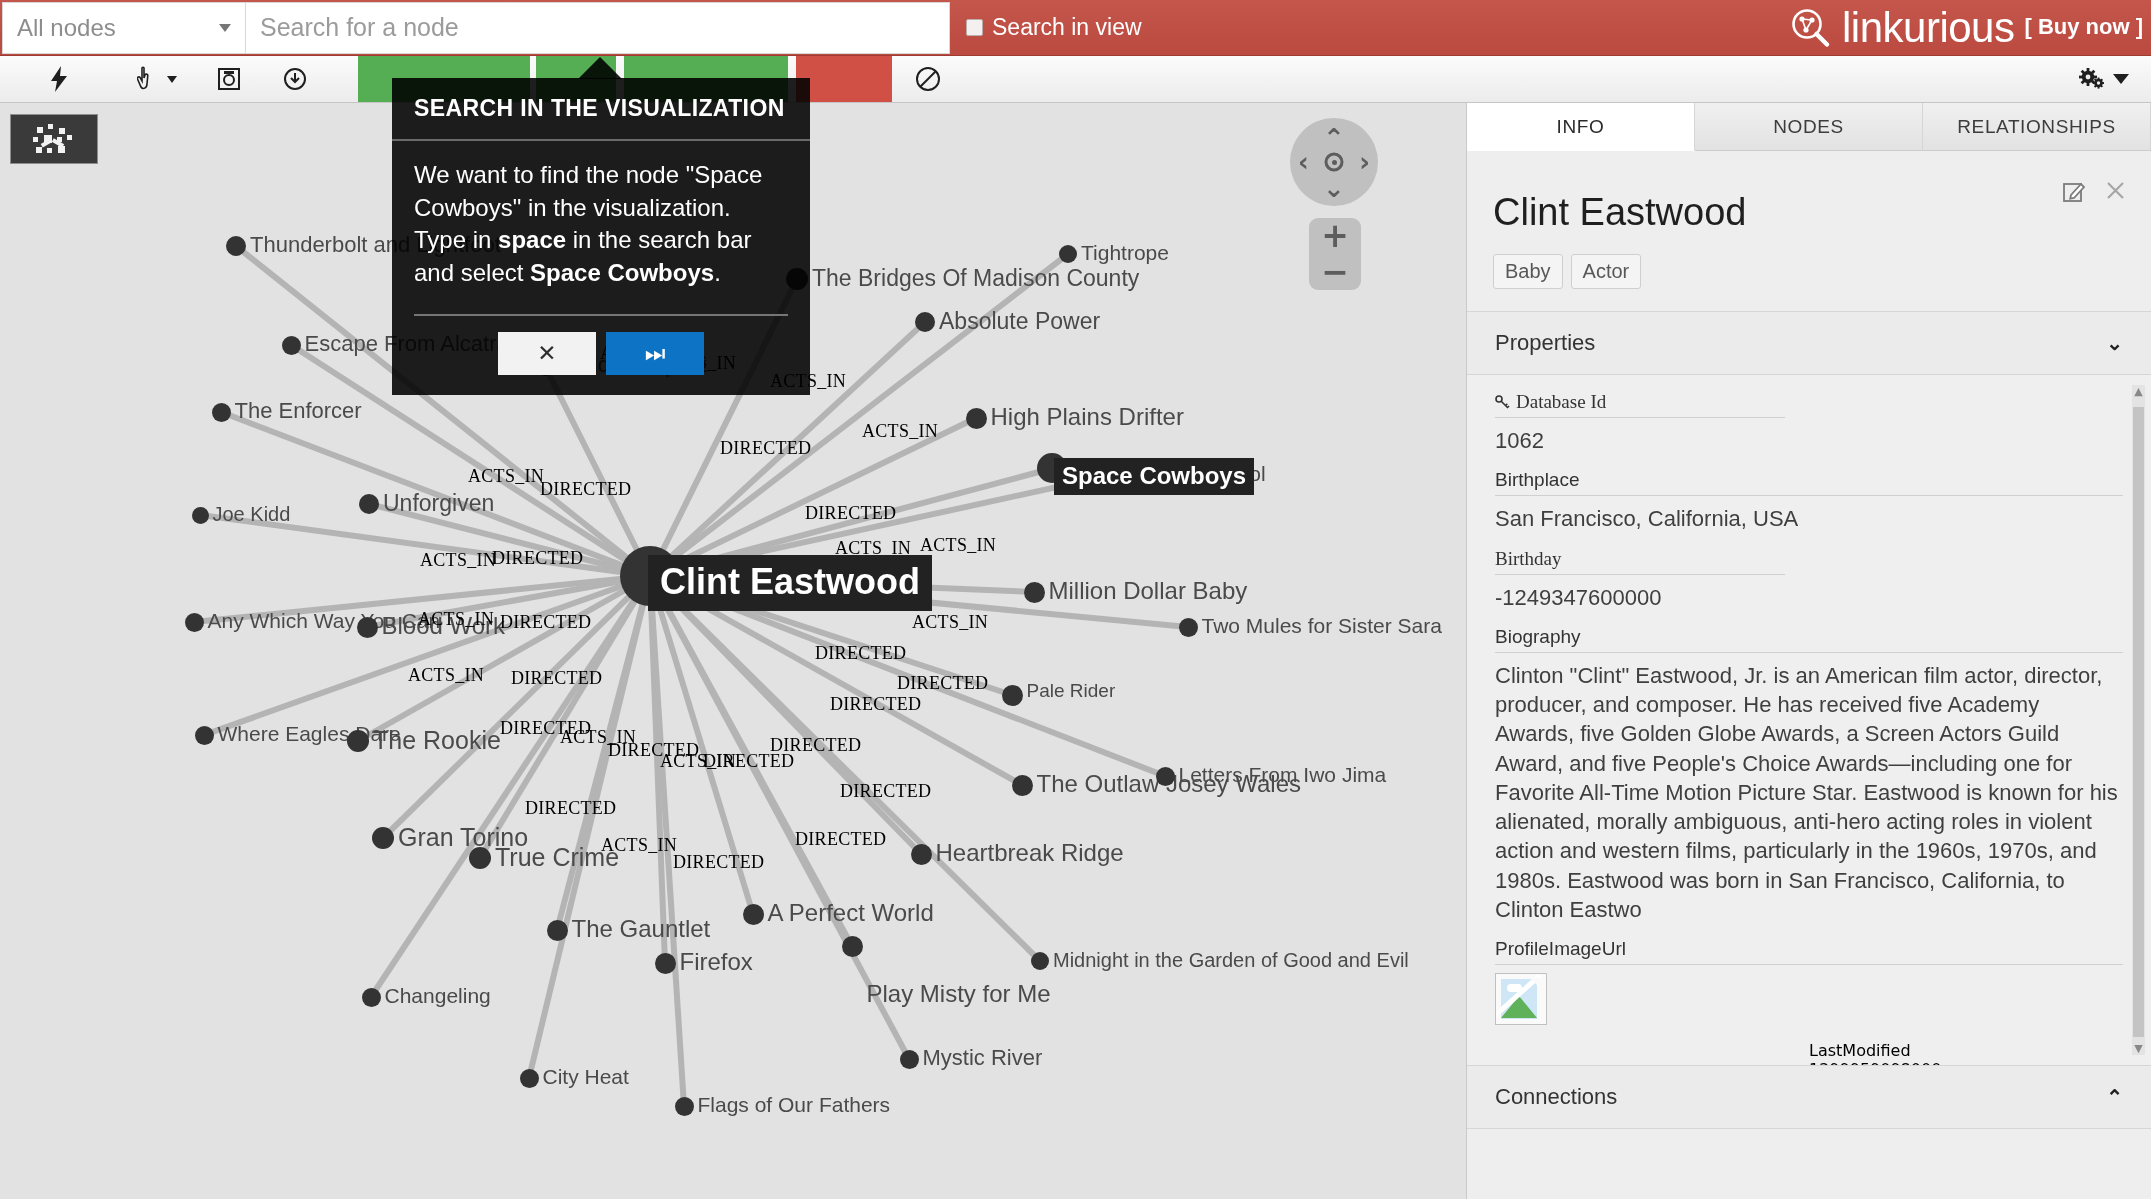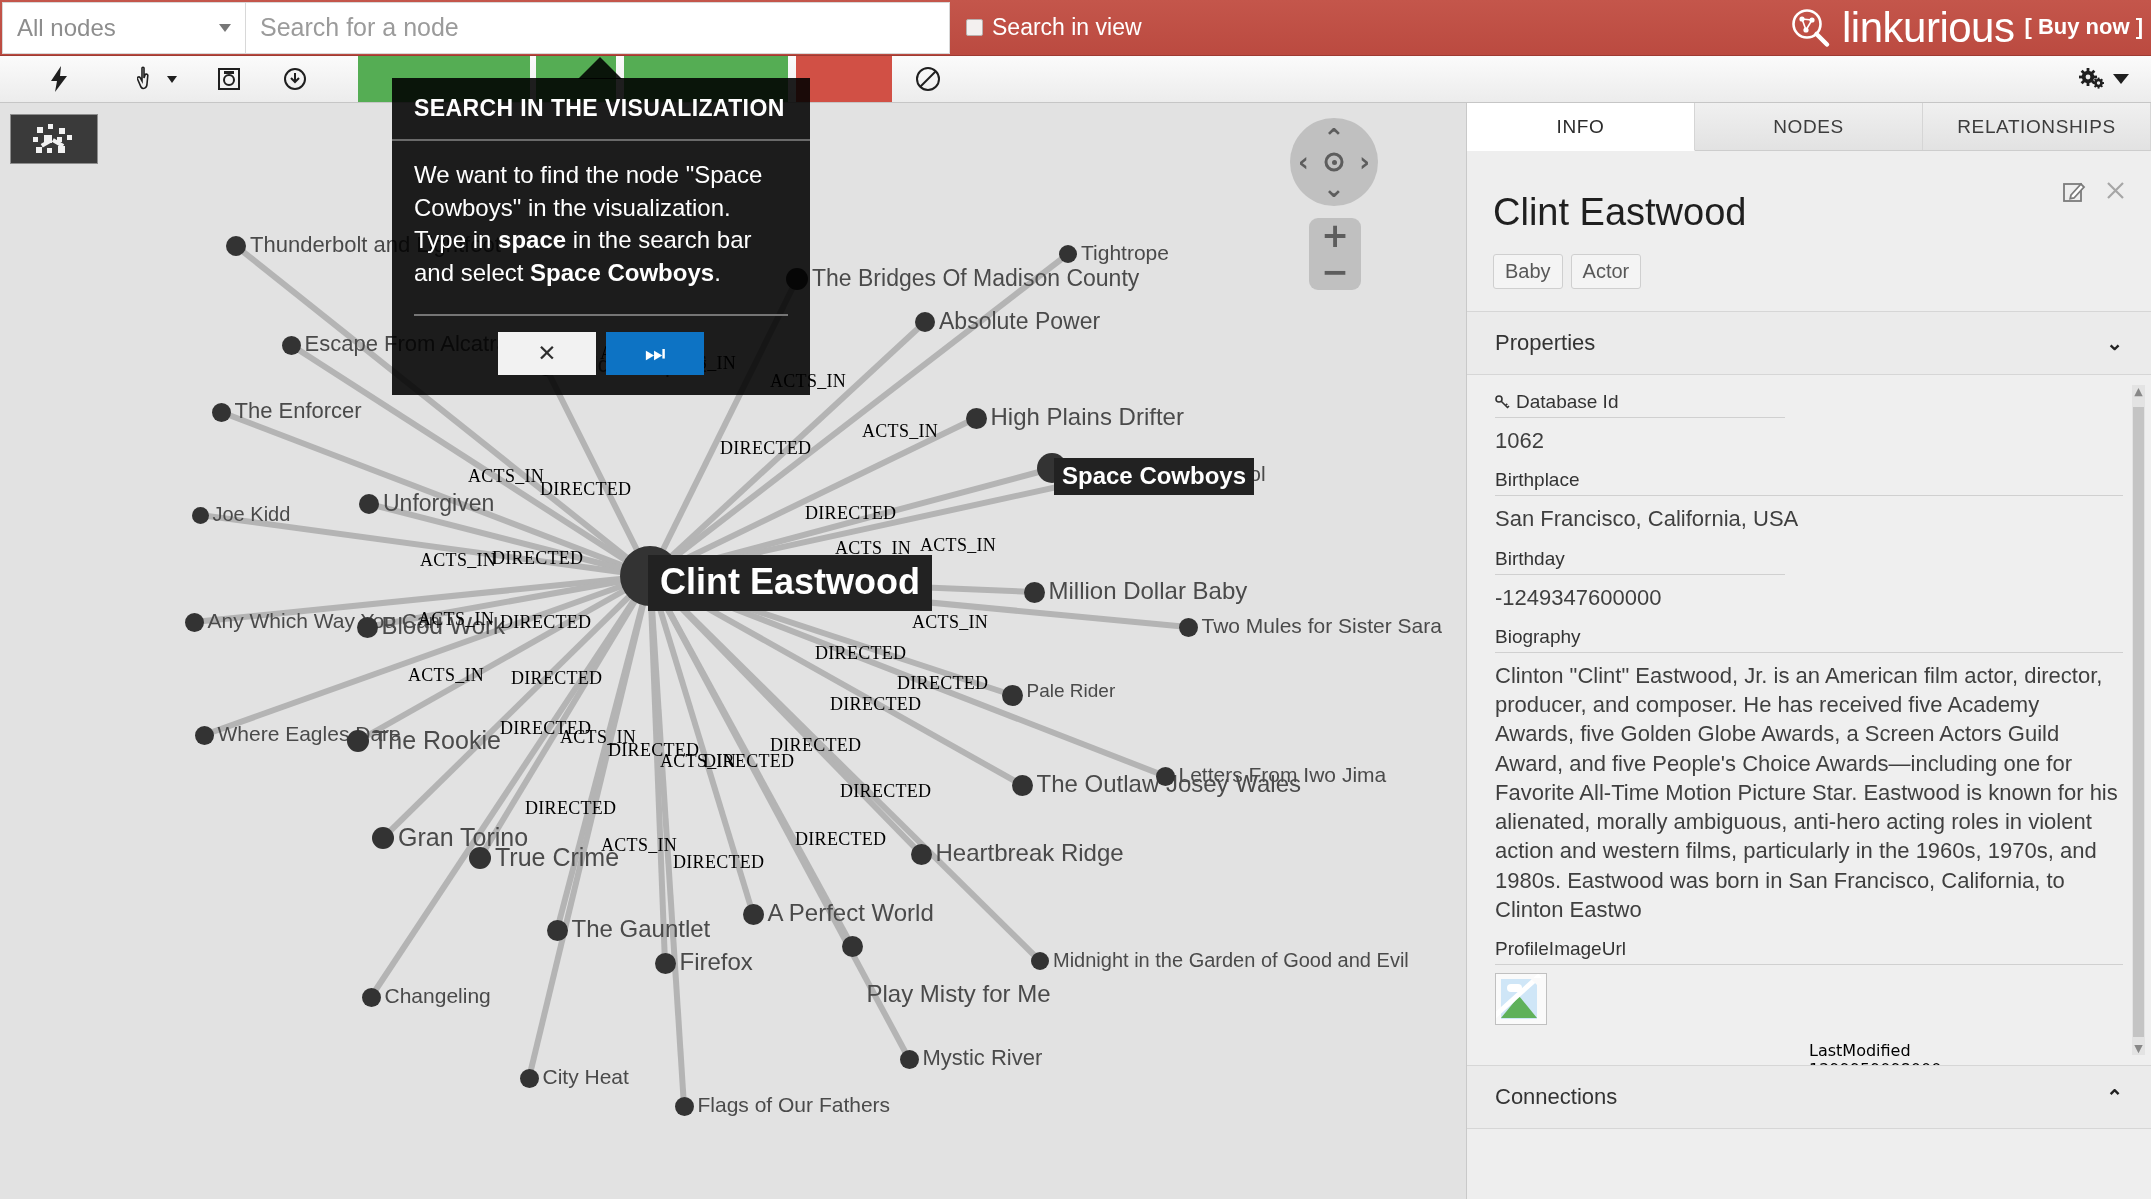--- a/index.html
+++ b/index.html
@@ -199,21 +199,21 @@
   .chev { font-size:20px; color:#222; font-weight:bold; }
 
   .props { position:relative; padding:16px 28px 0 28px; height:690px; overflow:hidden; background:#efefef;}
   .prop { margin-bottom:14px; }
   .prop .k {
     font-size:19px; color:#333; border-bottom:1px solid #d0d0d0;
     padding-bottom:4px; display:flex; align-items:center; gap:6px;
     font-family:"Liberation Sans", sans-serif;
   }
   .prop .k.wide { max-width:none; }
-  .prop .k.narrow { max-width:290px; }
+  .prop .k.narrow { max-width:290px;font-family:Liberation Serif, serif; }
   .prop .v {
     font-size:22px; color:#3f3f3f; padding-top:8px; line-height:1.33;
     font-family:"Liberation Sans", sans-serif; font-weight:300;
   }
   .prop-row { display:flex; gap:0; }
   .prop-row > div { width:50%; }
   .scrollbar {
     position:absolute; right:6px; top:10px; width:13px; bottom:10px; background:#e3e3e3;
   }
   .scrollbar .thumb { position:absolute; left:1px; top:22px; width:11px; height:630px; background:#c4c4c4; }

